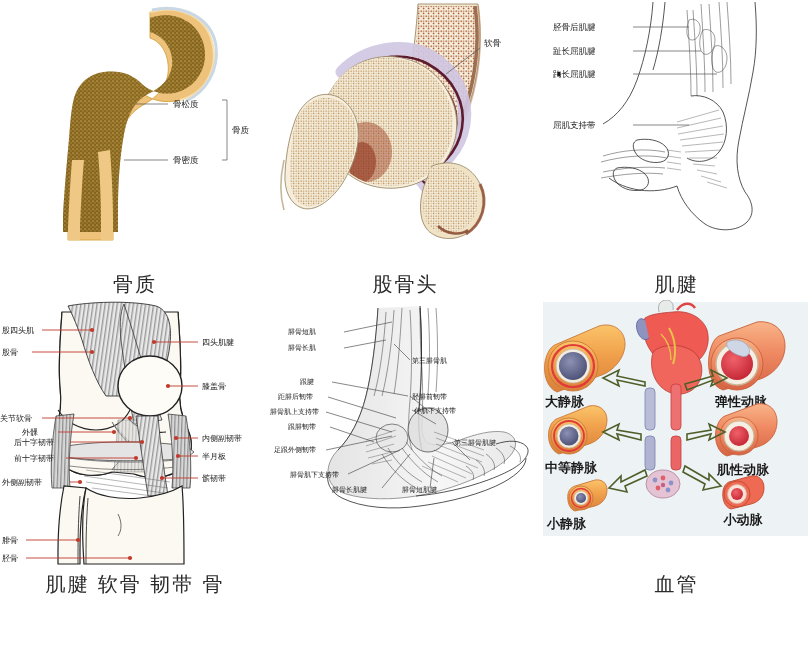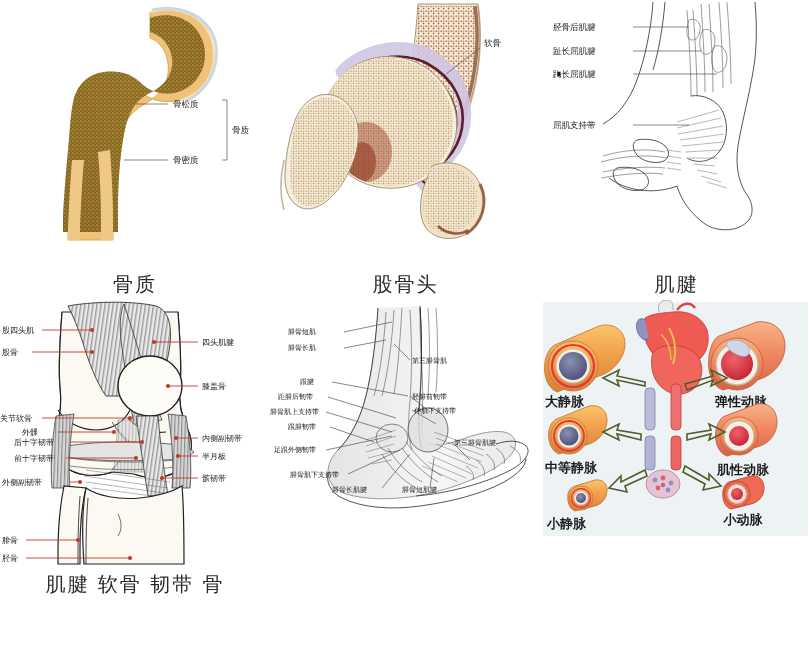--- a/index.html
+++ b/index.html
@@ -679,15 +679,16 @@
           <path d="M100,134 L76,130 L78,124 L62,132 L78,140 L76,134 L100,140 Z"></path>
 
           <path d="M146,134 L170,130 L168,124 L184,132 L168,140 L170,134 L146,140 Z"></path>
 
           <path d="M106,176 L84,186 L86,192 L68,188 L80,176 L80,182 L104,170 Z"></path>
 
           <path d="M142,172 L164,184 L162,190 L180,186 L168,174 L168,180 L144,166 Z"></path>
         </g>
       </svg>
     </div>
+    <div class="caption cap-r2">血管</div>
   </div>
 
 </div>
 
 </body></html>

